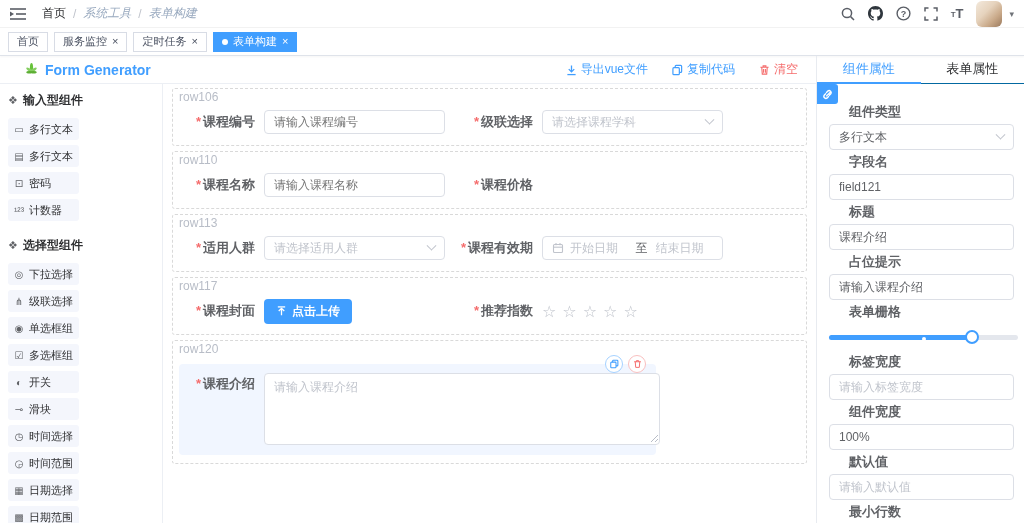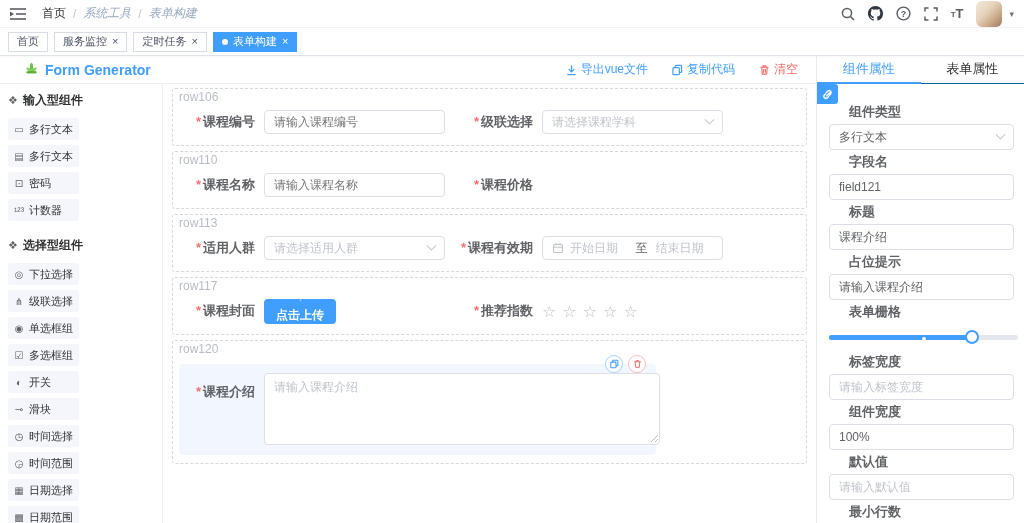--- a/index.html
+++ b/index.html
@@ -58,26 +58,26 @@
   .fieldrow { display:flex; margin-top:3px; }
   .fcol1 { width:278px; flex:none; display:flex; align-items:center; height:30px; }
   .fcol2 { flex:1; display:flex; align-items:center; height:30px; }
   .flabel { width:76px; flex:none; text-align:right; font-size:13px; font-weight:bold; color:#606266; margin-right:9px; white-space:nowrap; }
   .req { color:#f56c6c; font-style:normal; margin-right:2px; font-weight:bold; }
   .ctl { width:181px; height:24px; border:1px solid #dcdfe6; border-radius:4px; background:#fff; display:flex; align-items:center; padding:0 9px; font-size:12px; color:#c0c4cc; }
   .ctl .ph { flex:1; white-space:nowrap; overflow:hidden; }
   .chev { width:7px; height:7px; border-right:1.4px solid #c0c4cc; border-bottom:1.4px solid #c0c4cc; transform:rotate(45deg) translate(-2px,-2px); flex:none; margin-left:4px; }
   .range .sep { color:#606266; margin:0 8px; flex:none; }
   .range .cal { flex:none; margin-right:6px; display:flex; }
-  .upload-btn { height:25px; display:flex; align-items:center; gap:5px; padding:0 12px; background:#409eff; color:#fff; border:none; border-radius:4px; font-size:12px; cursor:pointer; font-family:inherit; font-weight:bold;flex-direction:column; }
+  .upload-btn { height:25px; display:flex; align-items:center; gap:5px; padding:0 12px; background:#409eff; color:#fff; border:none; border-radius:4px; font-size:12px; cursor:pointer; font-family:inherit; font-weight:bold; }
   .stars { display:flex; gap:5px; font-size:16px; color:#c0c4cc; letter-spacing:1px; }
   .stars span { cursor:pointer; }
 
   .sel-item { background:#f1f6ff; border-radius:4px; width:477px; padding:9px 0 10px; position:relative; display:flex; align-items:flex-start; margin-top:8px; }
-  .sel-item .flabel { margin-top:10px; }
+  .sel-item .flabel { margin-top:2px; }
   .twrap { position:relative; }
   .dtext { width:396px; height:72px; border:1px solid #dcdfe6; border-radius:4px; padding:5px 9px; font-size:12px; color:#606266; resize:none; font-family:inherit; display:block; background:#fff; }
   .dtext::placeholder { color:#c0c4cc; }
   .grip { position:absolute; right:2px; bottom:3px; display:flex; }
   .item-btn { position:absolute; width:18px; height:18px; border-radius:50%; background:#fff; display:flex; align-items:center; justify-content:center; cursor:pointer; top:-9px; }
   .copy-btn { right:33px; border:1px solid #a6d2ff; }
   .del-btn { right:10px; border:1px solid #f9c0c0; }
 
   
   .panel { flex:1; display:flex; flex-direction:column; min-width:0; }

